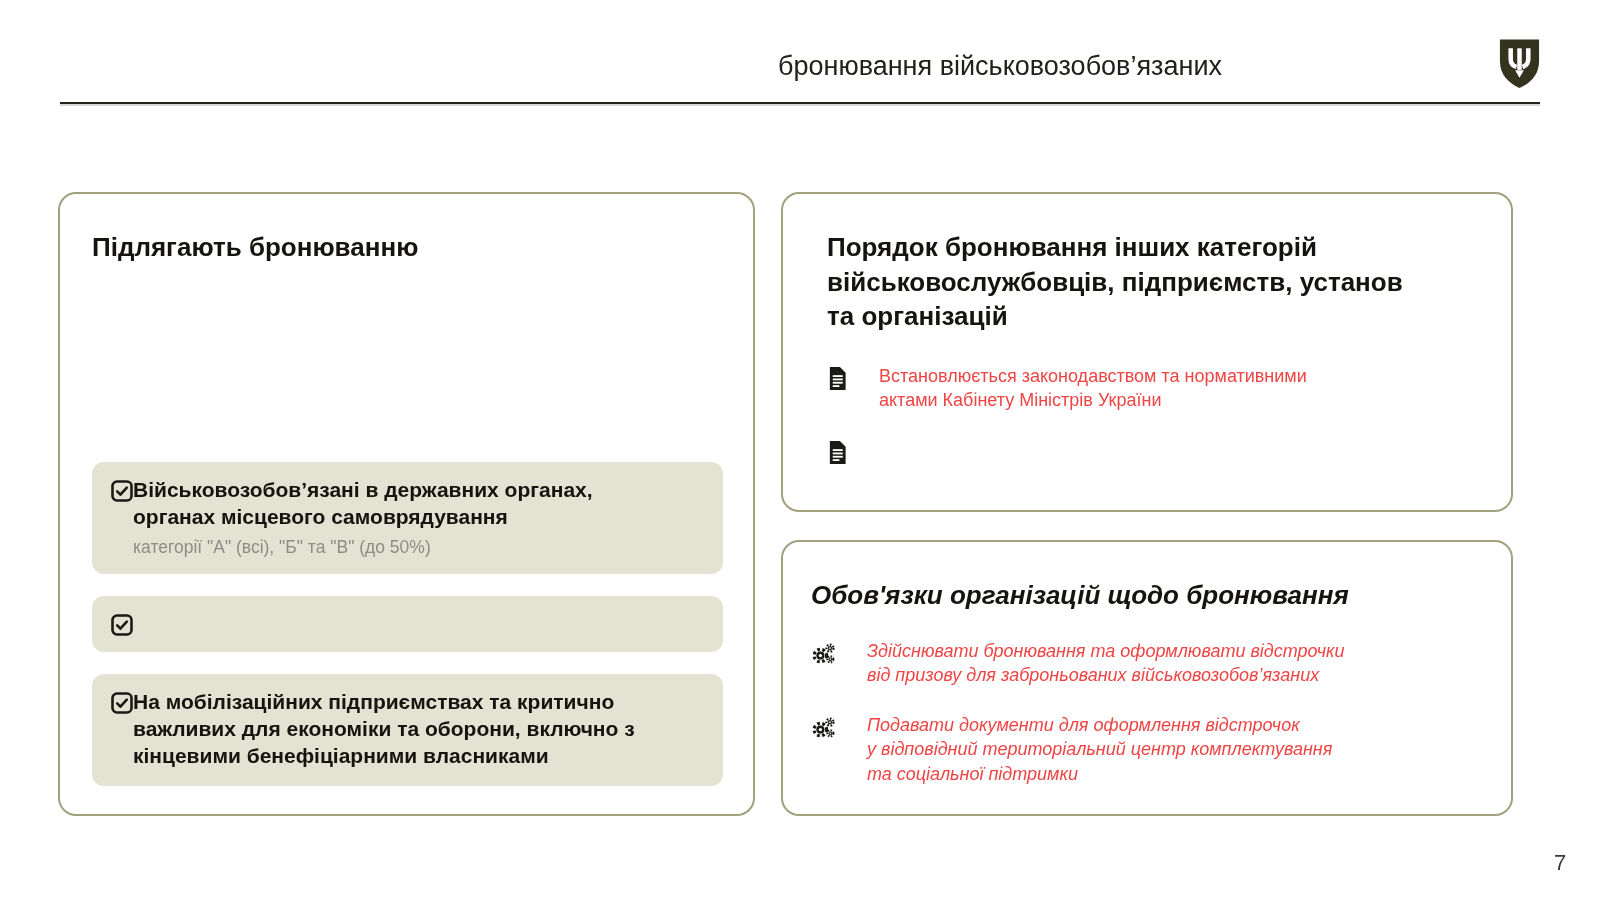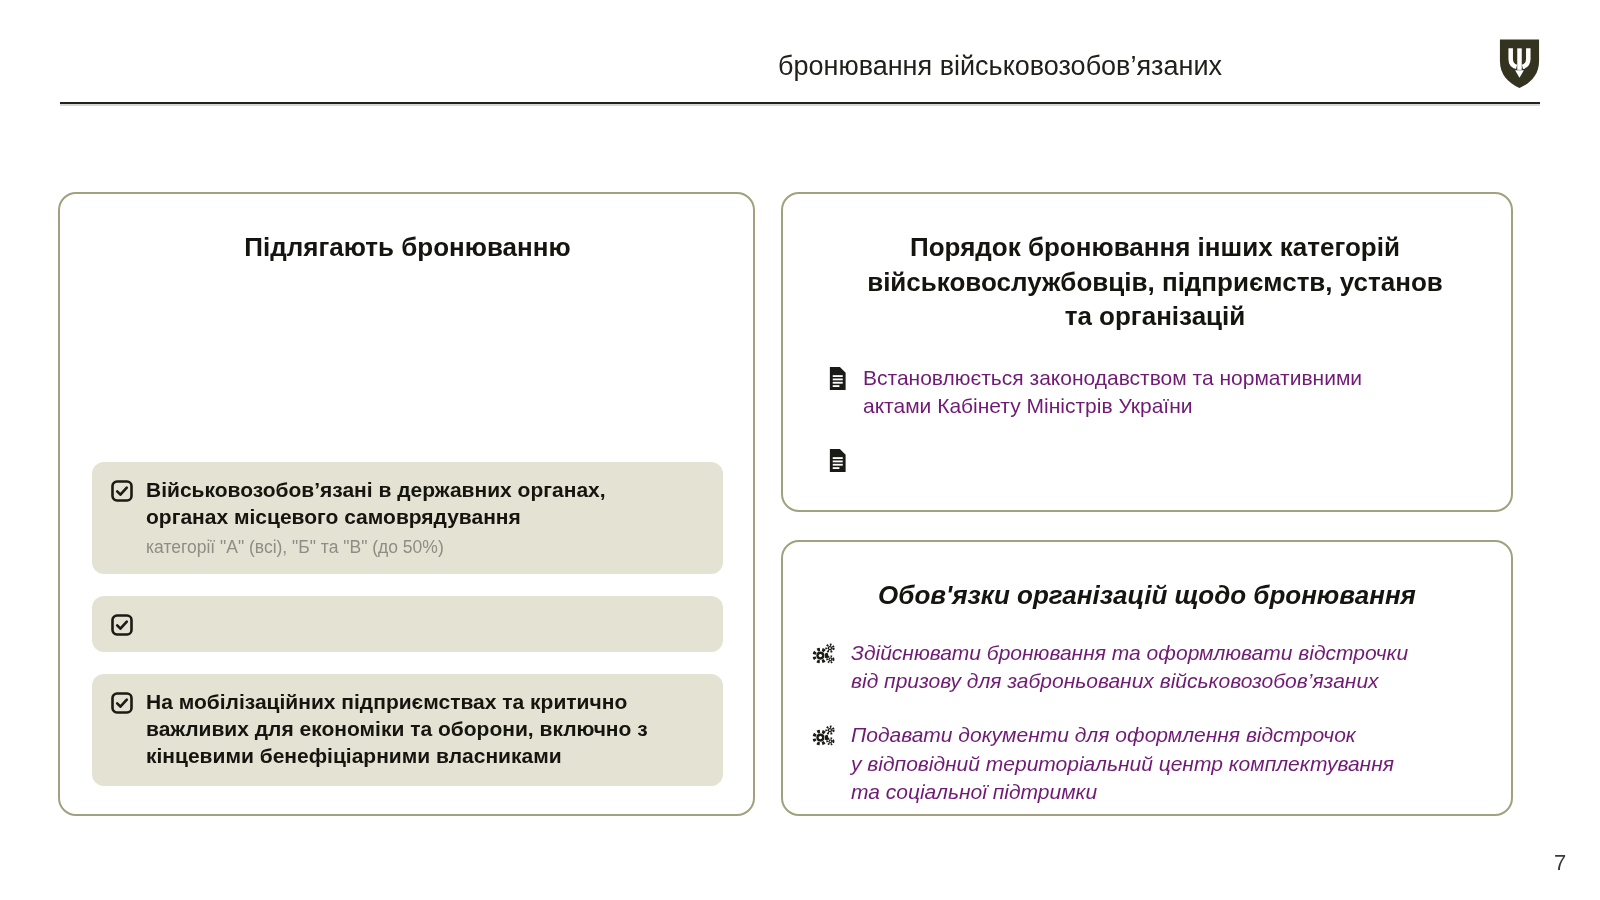--- a/index.html
+++ b/index.html
@@ -20,45 +20,45 @@
   .header-rule{
     position:absolute;left:60px;top:102px;width:1480px;height:2px;
     background:#23221c;box-shadow:0 2px 0 rgba(35,34,28,.18);
   }
   
   .card{
     position:absolute;background:#ffffff;border:2px solid #a1a17f;border-radius:18px;
     box-sizing:border-box;display:flex;flex-direction:column;
   }
   .card h2{
-    margin:0;font-size:26px;font-weight:700;color:#15140f;line-height:1.33;white-space:pre-line;text-align:center;
+    margin:0;font-size:26px;font-weight:700;color:#15140f;line-height:1.33;white-space:pre-line;
   }
   .card-left{left:58px;top:192px;width:697px;height:624px;padding:36px 30px 28px 32px;}
   .card-right-top{left:781px;top:192px;width:732px;height:320px;padding:36px 28px 28px 44px;}
   .card-right-bottom{left:781px;top:540px;width:732px;height:276px;padding:36px 28px 36px 28px;font-style:italic;}
   
   .tinted-items{margin-top:auto;display:flex;flex-direction:column;gap:22px;}
   .tinted-item{
     background:#e4e2d2;border-radius:12px;padding:15px 20px 16px 19px;
-    display:flex;gap:13px;align-items:flex-start;
+    display:flex;align-items:flex-start;
   }
   .tinted-item .txt{
     font-size:21px;font-weight:700;line-height:1.28;white-space:pre-line;color:#15140f;
   }
   .tinted-item .note{
     margin-top:7px;font-size:17.5px;font-weight:400;color:#8d8d85;line-height:1.2;
   }
   .tinted-item svg{flex:none;margin-top:3px;}
   
   .plain-items{display:flex;flex-direction:column;gap:26px;}
   .plain-items.mt-rt{margin-top:30px;}
   .plain-items.mt-rb{margin-top:26px;}
   .plain-item{display:flex;gap:15px;align-items:flex-start;}
   .plain-item .txt{
-    font-size:21px;font-weight:400;line-height:1.35;white-space:pre-line;color:#701a75;
+    font-size:18px;font-weight:400;line-height:1.35;white-space:pre-line;color:#ef4444;margin-left:16px;
   }
   .plain-item svg{flex:none;margin-top:2px;}
   
   .page-number{position:absolute;left:1554px;top:850px;font-size:22px;color:#3a3a35;}
 </style>
 </head>
 <body>
 
 <div class="slide">
 

